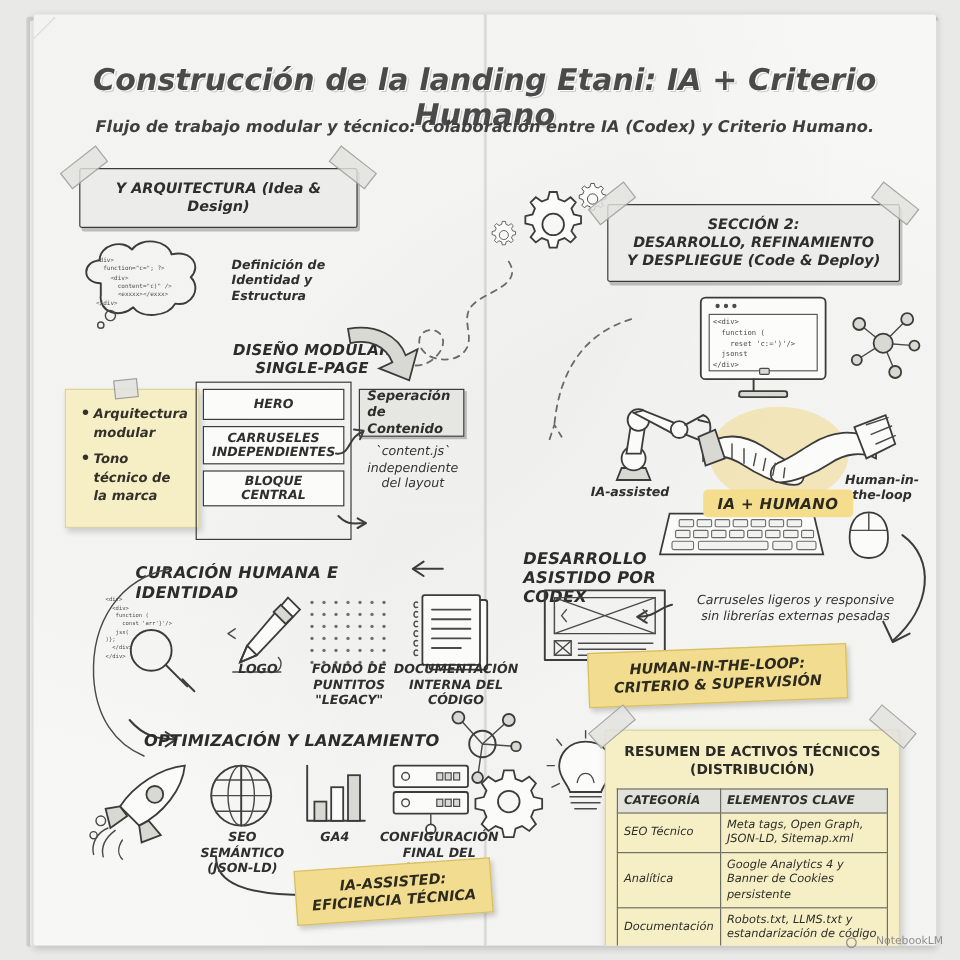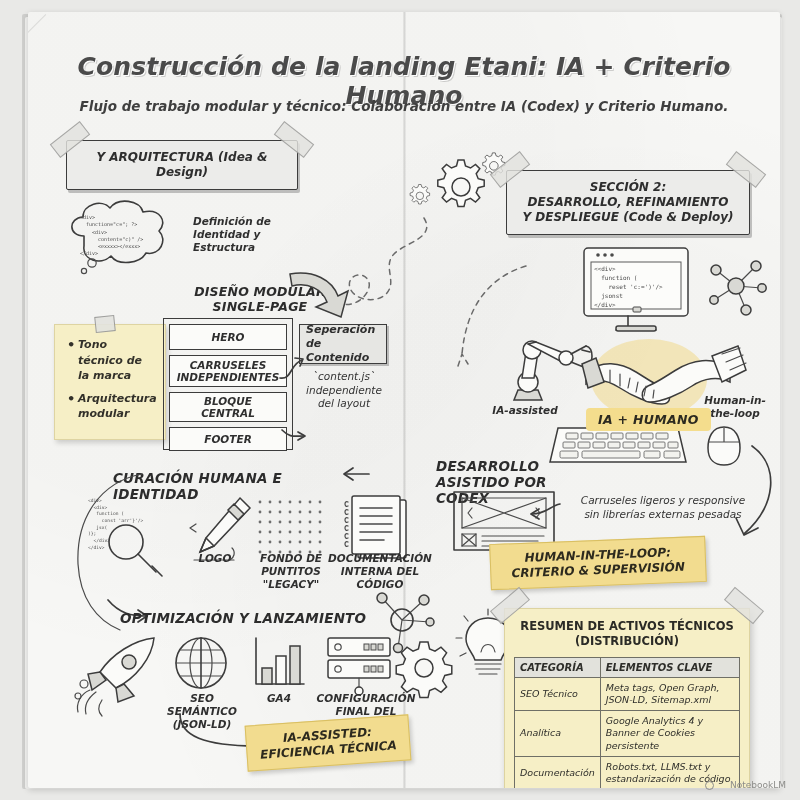--- a/index.html
+++ b/index.html
@@ -304,32 +304,31 @@
       <div>DESARROLLO, REFINAMIENTO</div>
       <div>Y DESPLIEGUE (Code &amp; Deploy)</div>
     </div>
 
     <div class="sect-head" style="left:162px; top:272px; width:140px; text-align:center; white-space:pre-line; font-size:12.5px;">DISEÑO MODULAR
 SINGLE-PAGE</div>
 
     <div class="sticky" style="left:26px; top:312px; width:112px;">
       <span class="pin"></span>
       <ul>
+        <li>Arquitectura modular</li>
         <li>Tono técnico de la marca</li>
-        <li>Arquitectura modular</li>
       </ul>
     </div>
 
     <div class="stack-outer" style="left:135px; top:306px; width:130px; height:132px;">
       <div class="mod" style="height:26px; white-space:pre-line;">HERO</div>
       <div class="mod" style="height:32px; white-space:pre-line;">CARRUSELES
 INDEPENDIENTES</div>
       <div class="mod" style="height:30px; white-space:pre-line;">BLOQUE
 CENTRAL</div>
-      <div class="mod" style="height:24px; white-space:pre-line;">FOOTER</div>
     </div>
 
     <div class="art" style="left:252px; top:258px;">
       <svg width="80" height="62" viewBox="0 0 80 62">
         <path class="fillg" d="M10 4 C34 0 52 10 58 26 l10 -5 -7 26 -25 -10 11 -5
                                C42 19 28 12 12 16 Z"></path>
       </svg>
     </div>
 
     <div class="greybox" style="left:271px; top:312px; width:88px; height:40px; white-space:pre-line;">Seperación

